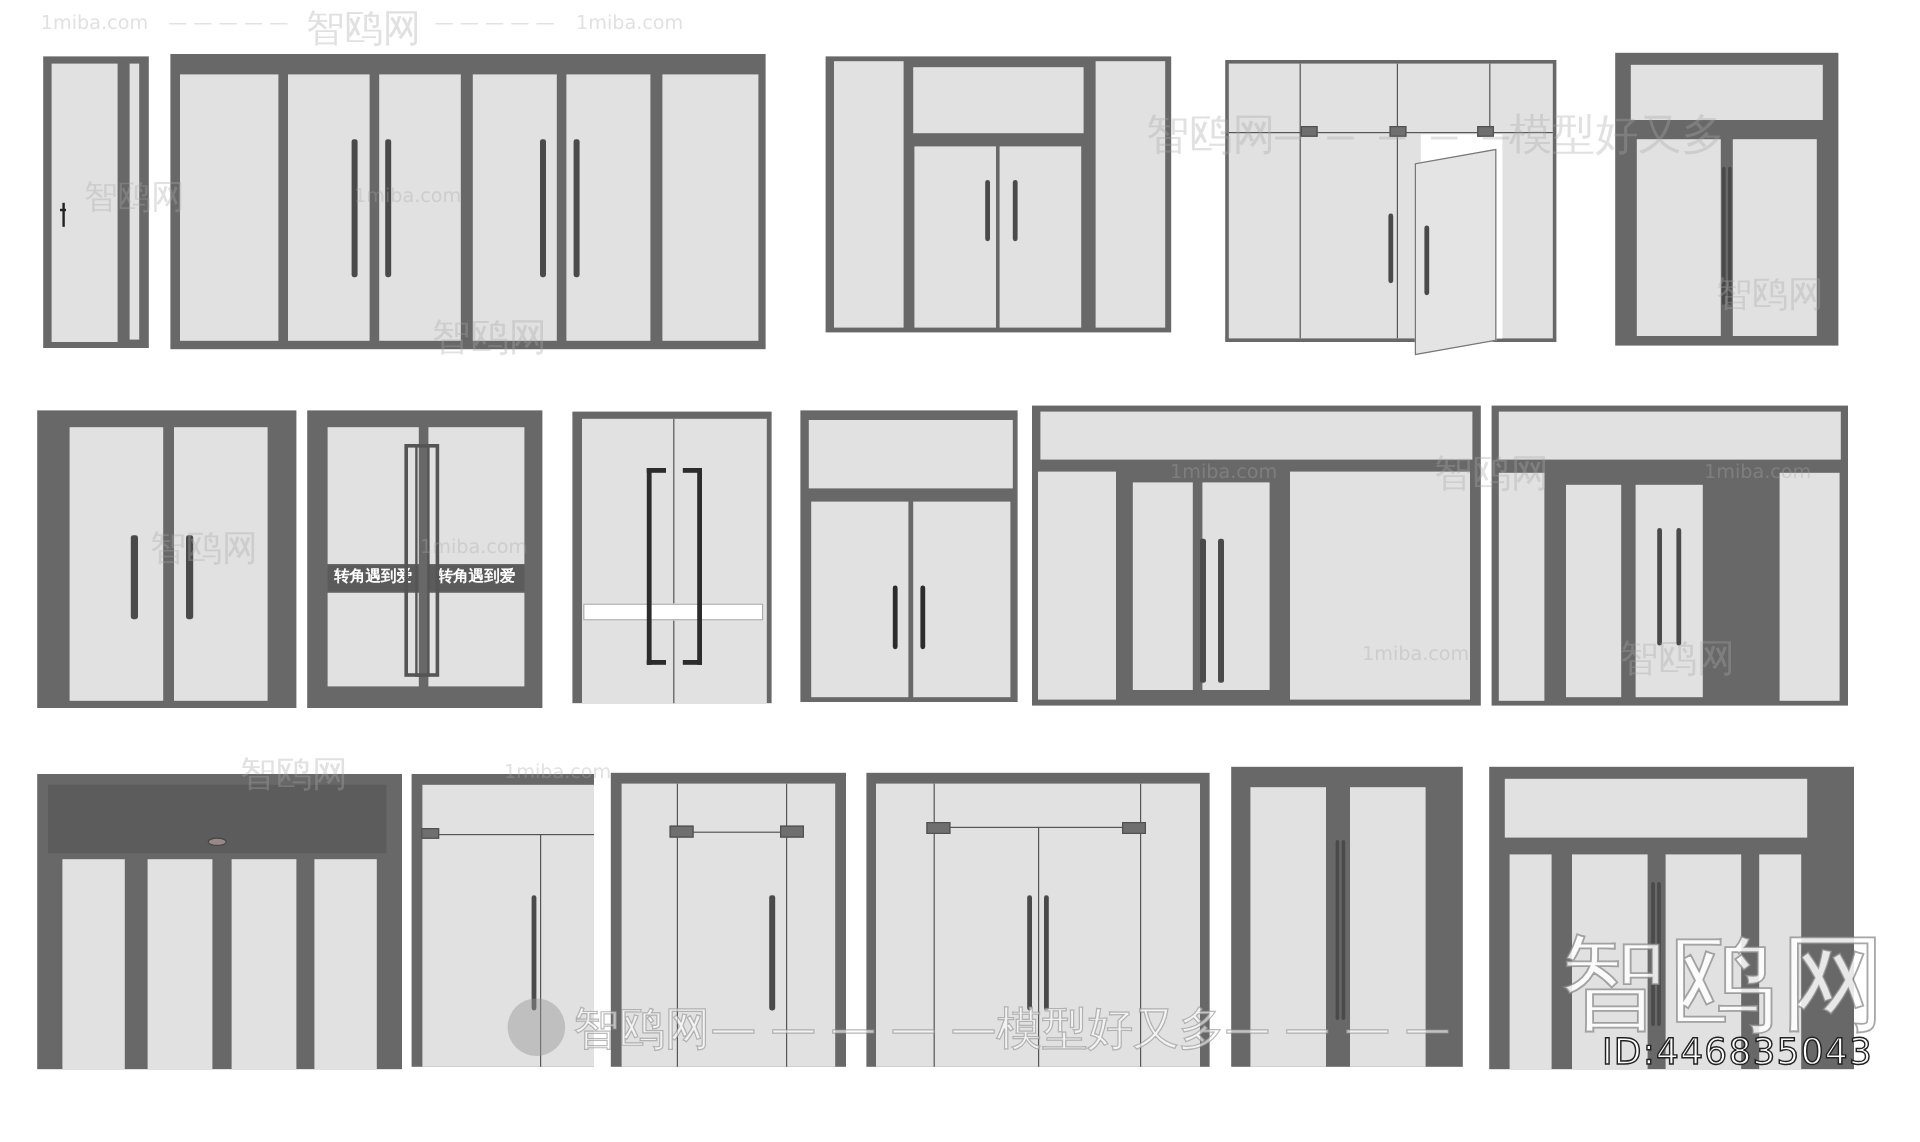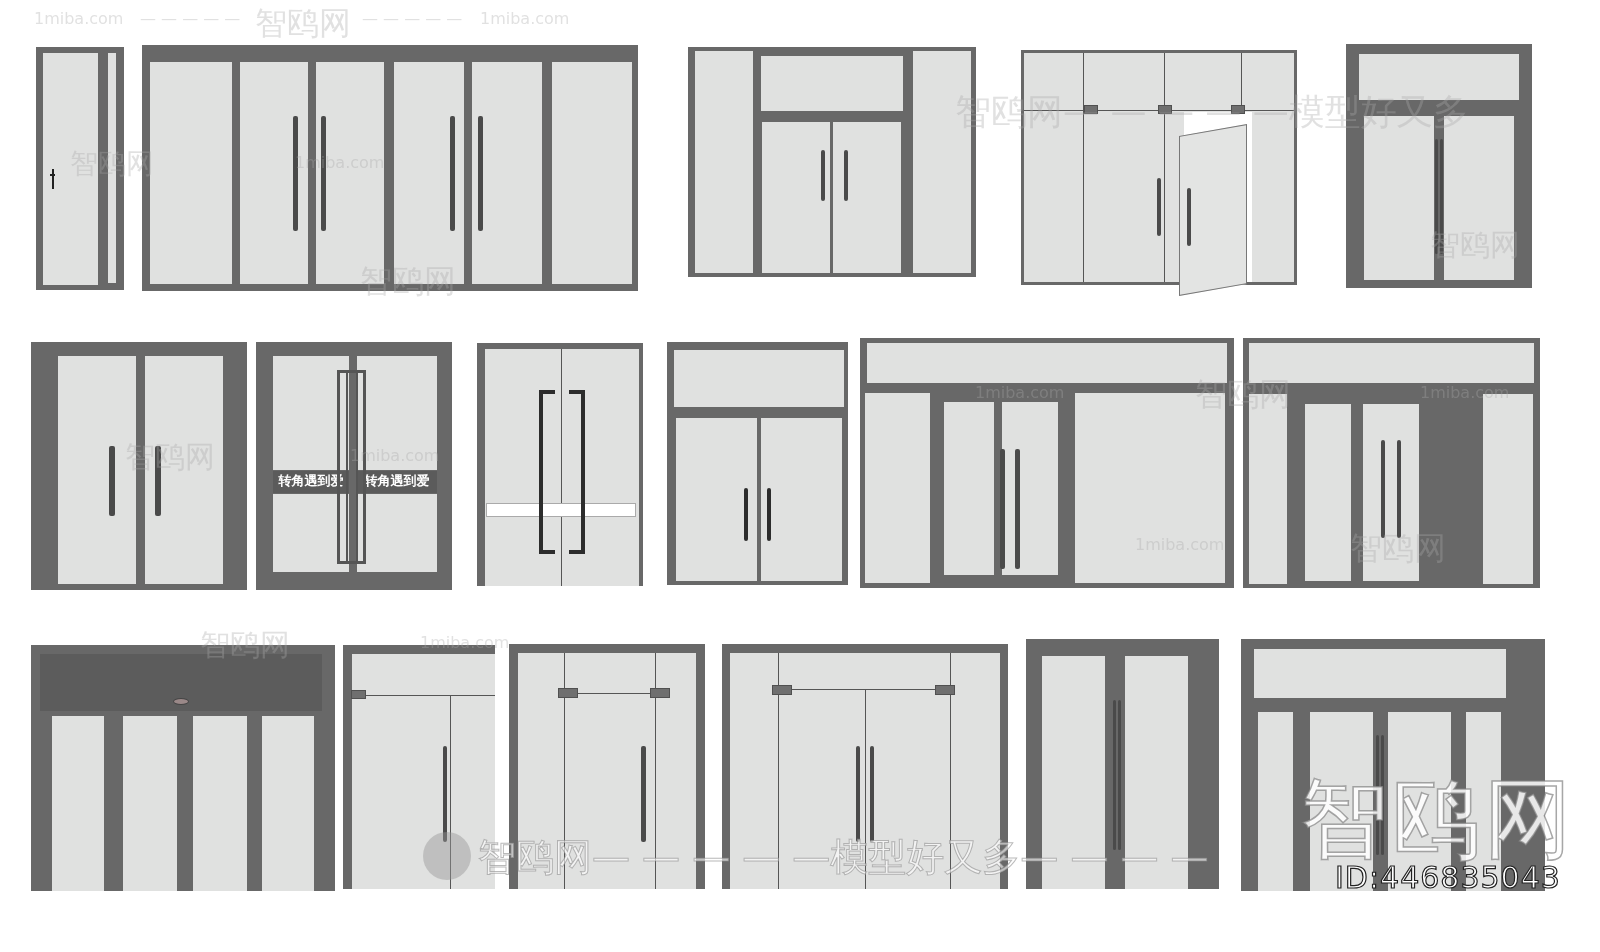--- a/index.html
+++ b/index.html
@@ -207,21 +207,21 @@
 <div class="wm" style="left:34px;top:9px;font-size:16px;">1miba.com</div>
 <div class="wm" style="left:140px;top:9px;font-size:16px;">— — — — —</div>
 <div class="wm" style="left:255px;top:2px;font-size:32px;">智鸥网</div>
 <div class="wm" style="left:362px;top:9px;font-size:16px;">— — — — —</div>
 <div class="wm" style="left:480px;top:9px;font-size:16px;">1miba.com</div>
 
 <div class="wm" style="left:70px;top:145px;font-size:28px;">智鸥网</div>
 <div class="wm" style="left:295px;top:153px;font-size:16px;">1miba.com</div>
 <div class="wm" style="left:360px;top:260px;font-size:32px;">智鸥网</div>
 
-<div class="wm" style="left:955px;top:88px;font-size:36px;">智鸥网— — — — —模型好又多</div>
+<div class="wm" style="left:955px;top:88px;font-size:36px;font-family:Liberation Mono, monospace;">智鸥网— — — — —模型好又多</div>
 <div class="wm" style="left:1430px;top:225px;font-size:30px;">智鸥网</div>
 
 <div class="wm" style="left:125px;top:437px;font-size:30px;">智鸥网</div>
 <div class="wm" style="left:350px;top:446px;font-size:16px;">1miba.com</div>
 <div class="wm" style="left:975px;top:383px;font-size:16px;">1miba.com</div>
 <div class="wm" style="left:1195px;top:373px;font-size:32px;">智鸥网</div>
 <div class="wm" style="left:1420px;top:383px;font-size:16px;">1miba.com</div>
 <div class="wm" style="left:1135px;top:535px;font-size:16px;">1miba.com</div>
 <div class="wm" style="left:1350px;top:527px;font-size:32px;">智鸥网</div>
 

